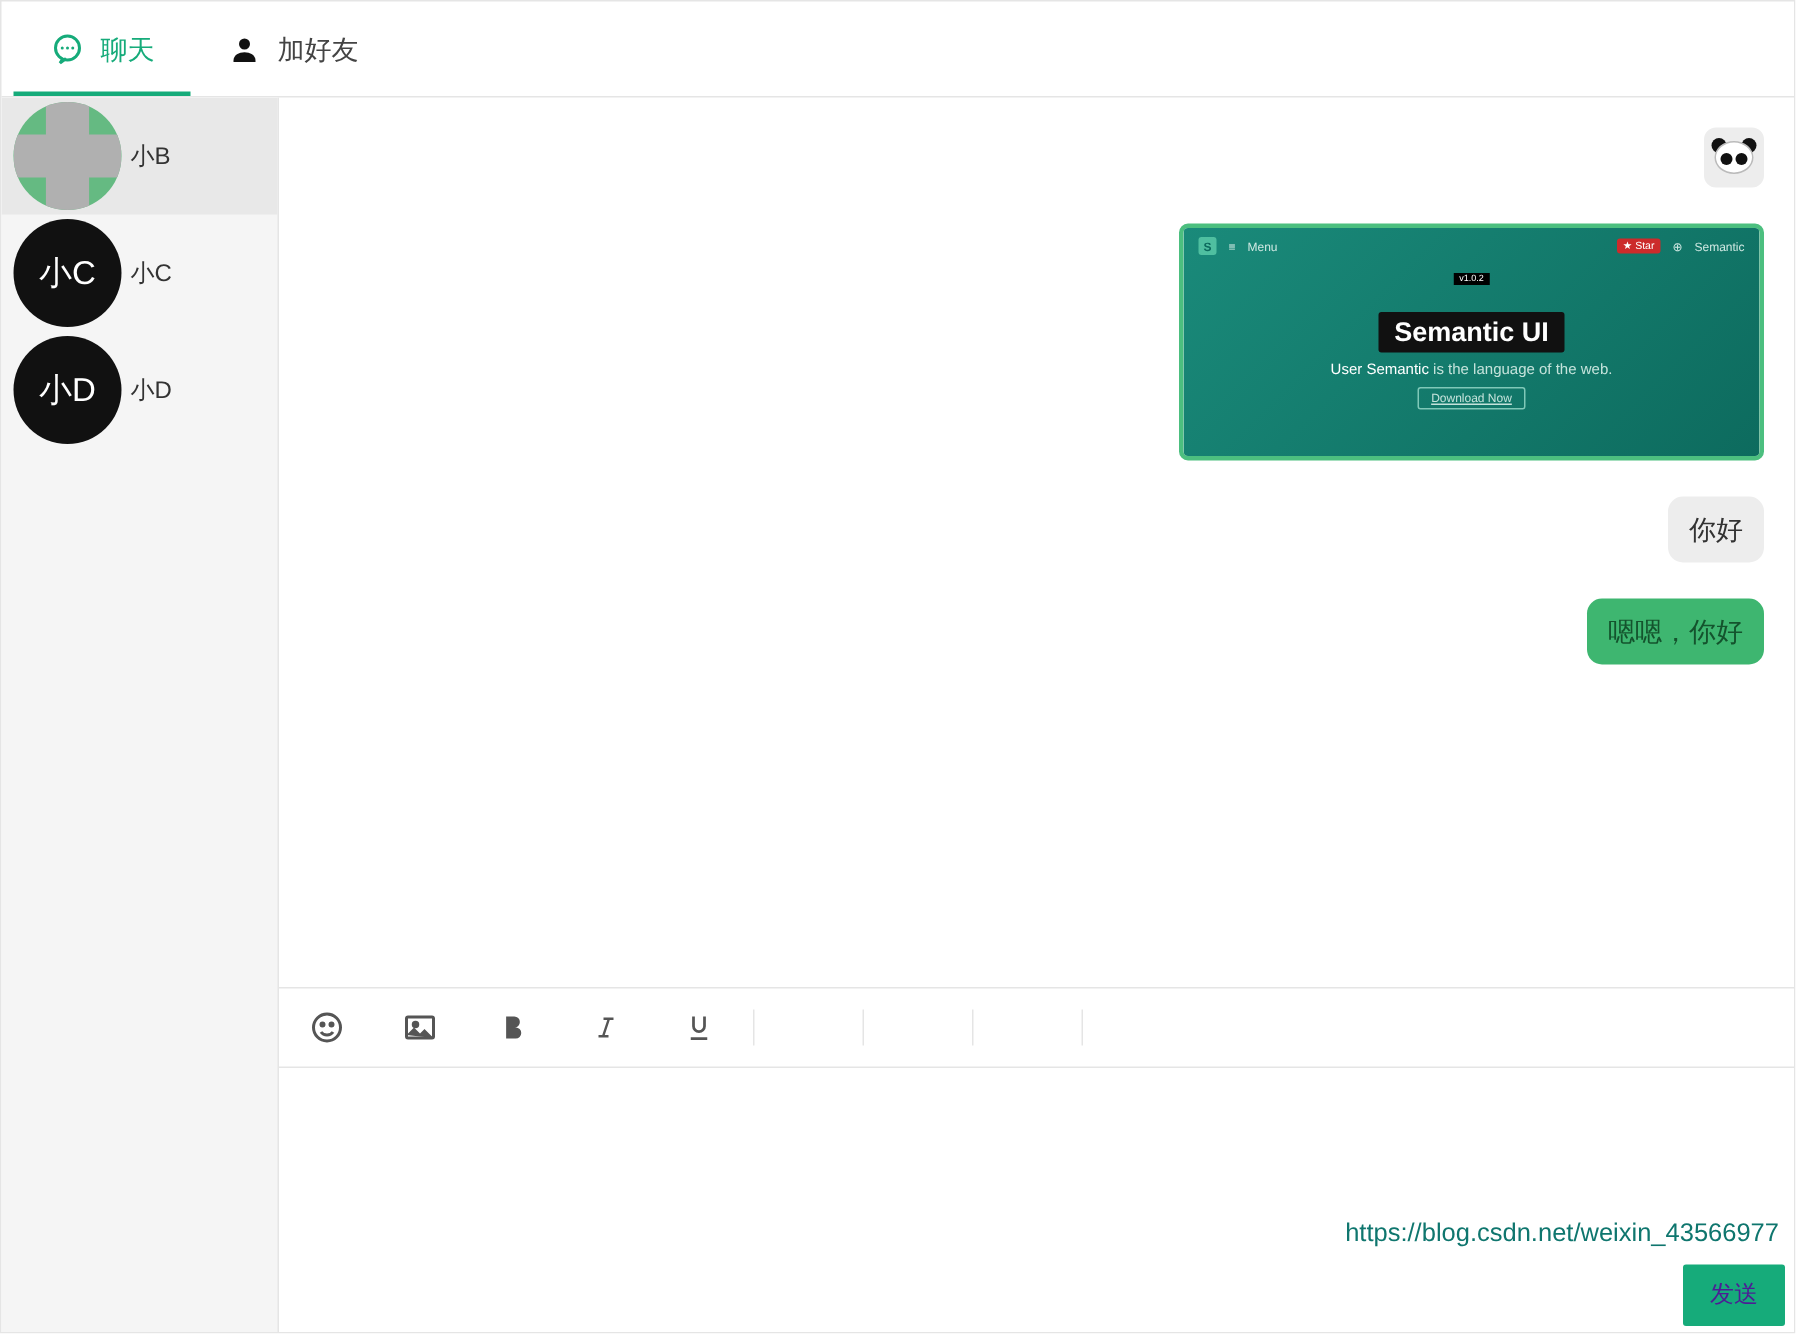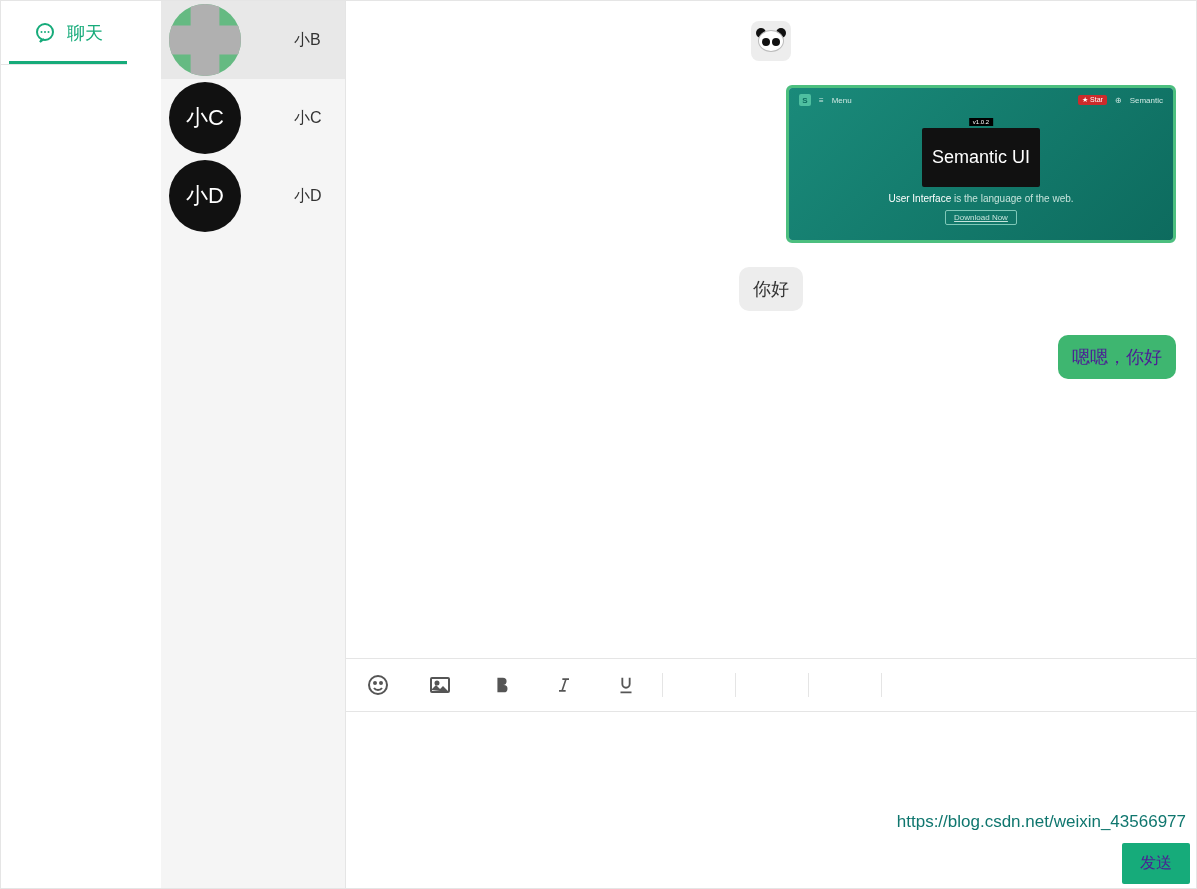--- a/index.html
+++ b/index.html
@@ -5,24 +5,24 @@
 * { box-sizing: border-box; margin: 0; padding: 0; }
 body {
   font-family: "Microsoft YaHei", "PingFang SC", sans-serif;
   background: #fff;
   width: 1197px;
   height: 889px;
   overflow: hidden;
 }
 .app {
   display: flex;
+  flex-direction: column;
   width: 100%;
   height: 100%;
   border: 1px solid #e5e5e5;
-  gap: 34px;
 }
 .tabs {
   display: flex;
   align-items: center;
   height: 64px;
   border-bottom: 1px solid #e5e5e5;
   padding-left: 8px;
 }
 .tab {
   display: flex;
@@ -84,47 +84,47 @@
 .avatar.b::before {
   content: "";
   position: absolute;
   background: #b0b0b0;
   width: 72px; height: 72px;
   border-radius: 50%;
   clip-path: polygon(30% 0, 70% 0, 70% 30%, 100% 30%, 100% 70%, 70% 70%, 70% 100%, 30% 100%, 30% 70%, 0 70%, 0 30%, 30% 30%);
   transform: rotate(0deg);
 }
 .avatar.c, .avatar.d { background: #111; }
-.contact-name { font-size: 16px; color: #333; margin-left: 47px; }
+.contact-name { font-size: 16px; color: #333; }
 
 .chat-area {
   flex: 1;
   display: flex;
   flex-direction: column;
   min-width: 0;
 }
 .messages {
   flex: 1;
   padding: 20px;
   overflow-y: auto;
   display: flex;
   flex-direction: column;
   gap: 24px;
 }
 .msg-row { display: flex; }
-.msg-row.left { justify-content: center; }
+.msg-row.left { justify-content: flex-end; }
 .msg-row.right { justify-content: flex-end; }
 .msg-bubble {
   padding: 10px 14px;
   border-radius: 10px;
   font-size: 18px;
   max-width: 70%;
 }
 .msg-bubble.grey { background: #ededed; color: #333; }
-.msg-bubble.green { background: #3eb670; color: #4c1d95; }
+.msg-bubble.green { background: #3eb670; color: #14532d; }
 .emoji-msg {
   width: 40px; height: 40px; border-radius: 8px;
   background: #ededed; display: flex; align-items: center; justify-content: center;
 }
 .panda {
   width: 30px; height: 26px; position: relative;
 }
 .panda-face { width: 26px; height: 22px; background: #fff; border: 1px solid #bbb; border-radius: 50%; position: absolute; left: 2px; top: 2px; }
 .panda-ear { width: 10px; height: 10px; background: #111; border-radius: 50%; position: absolute; top: 0; }
 .panda-ear.l { left: 0; }
@@ -154,21 +154,21 @@
   padding: 0 10px;
   font-size: 8px;
   color: #cfe8e2;
   justify-content: space-between;
 }
 .sui-top-left { display: flex; gap: 8px; align-items: center; }
 .sui-logo { width: 12px; height: 12px; background: #4fbfa0; border-radius: 2px; display: inline-flex; align-items: center; justify-content: center; font-weight: bold; color: #0d6b5e; font-size: 8px; }
 .sui-top-right { display: flex; gap: 8px; align-items: center; }
 .sui-badge { background: #cc2b2b; color: #fff; padding: 1px 4px; border-radius: 2px; font-size: 7px; }
 .sui-body { flex: 1; display: flex; flex-direction: column; align-items: center; justify-content: center; gap: 6px; }
-.sui-tag { background: #111; color: #fff; padding: 19px 10px; font-size: 18px; font-weight: 400; border-radius: 2px; }
+.sui-tag { background: #111; color: #fff; padding: 3px 10px; font-size: 18px; font-weight: 700; border-radius: 2px; }
 .sui-sub { color: #c5e3db; font-size: 10px; }
 .sui-sub .hl { color: #fff; }
 .sui-btn { border: 1px solid #7fc8b8; color: #c5e3db; padding: 2px 8px; font-size: 8px; border-radius: 2px; text-decoration: underline; }
 .sui-small { position: absolute; top: 30px; right: 50%; transform: translateX(50%); background: #000; color: #fff; font-size: 6px; padding: 1px 4px; }
 
 .toolbar-wrap { border-top: 1px solid #e5e5e5; }
 .toolbar {
   height: 52px;
   display: flex;
   align-items: center;
@@ -215,20 +215,29 @@
       <span class="tab-icon">
         <svg width="24" height="24" viewBox="0 0 24 24" fill="none" stroke="#16ab7a" stroke-width="2">
             <circle cx="12" cy="11" r="8"></circle>
             <circle cx="8.5" cy="11" r="1" fill="#16ab7a" stroke="none"></circle>
             <circle cx="12" cy="11" r="1" fill="#16ab7a" stroke="none"></circle>
             <circle cx="15.5" cy="11" r="1" fill="#16ab7a" stroke="none"></circle>
             <path d="M9 18 L7 21 L11 18"></path>
           </svg>
       </span>
       <span>聊天</span>
+    </div>
+    <div class="tab">
+      <span class="tab-icon">
+        <svg width="22" height="22" viewBox="0 0 24 24" fill="#111">
+            <circle cx="12" cy="8" r="4"></circle>
+            <path d="M4 20c0-4 4-6 8-6s8 2 8 6v1H4z"></path>
+          </svg>
+      </span>
+      <span>加好友</span>
     </div>
   </div>
 
   <div class="main">
     <div class="sidebar">
       <div class="contact selected">
         <div class="avatar b"></div>
         <span class="contact-name">小B</span>
       </div>
       <div class="contact">
@@ -270,21 +279,21 @@
                 </div>
                 <div class="sui-top-right">
                   <span class="sui-badge">★ Star</span>
                   <span>⊕</span>
                   <span>Semantic</span>
                 </div>
               </div>
               <div class="sui-body">
                 <div class="sui-small">v1.0.2</div>
                 <div class="sui-tag">Semantic UI</div>
-                <div class="sui-sub"><span class="hl">User Interface</span><span> is the language of the web.</span></div>
+                <div class="sui-sub"><span class="hl">User Semantic</span><span> is the language of the web.</span></div>
                 <div class="sui-btn">Download Now</div>
               </div>
             </div>
           </div>
         </div>
 
         <div class="msg-row left">
           <div class="msg-bubble grey">你好</div>
         </div>
 

